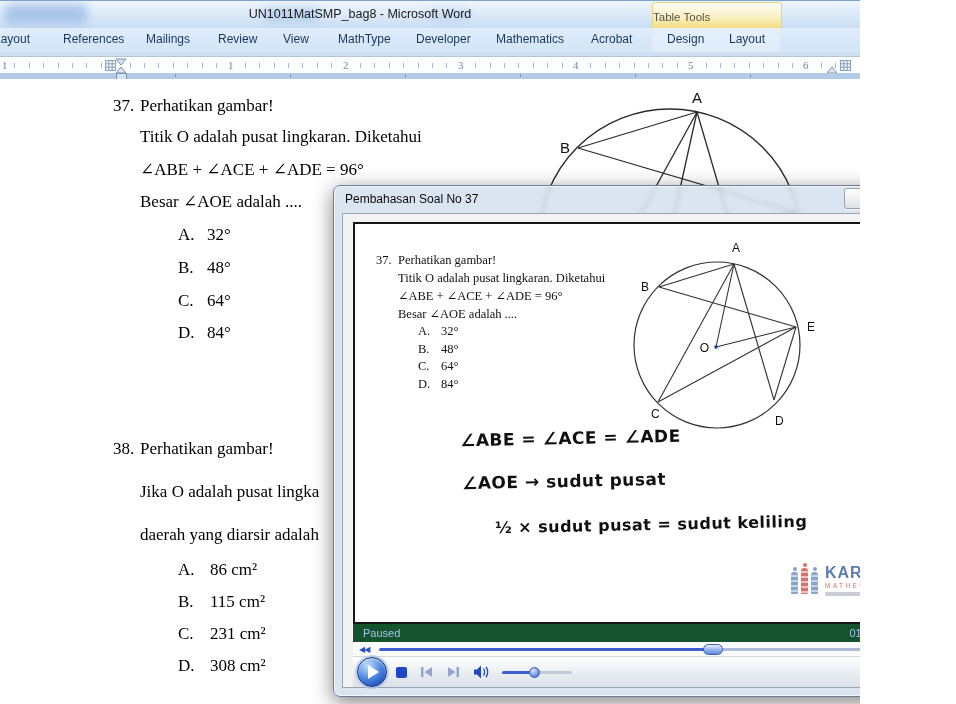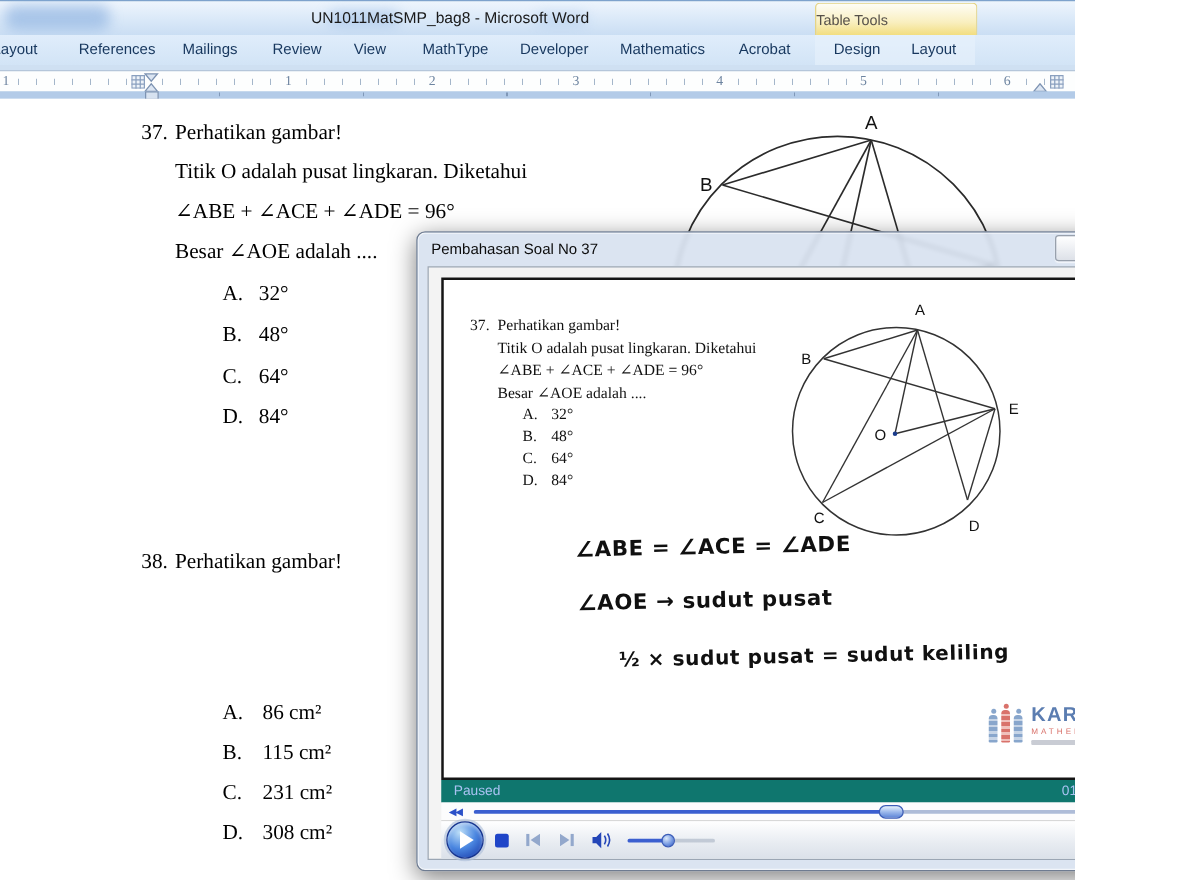--- a/index.html
+++ b/index.html
@@ -55,21 +55,21 @@
     backdrop-filter:blur(2px);}
   .popup-title{position:absolute;left:11px;top:6px;font-size:12px;color:#0c0c0c;}
   .close-btn{position:absolute;right:12px;top:2px;width:46px;height:19px;
     background:linear-gradient(#ffffff,#eef0f4 50%,#dde1e8);
     border:1px solid #98a0ac;border-radius:3px;display:flex;align-items:center;justify-content:center;
     box-shadow:0 1px 1px rgba(255,255,255,.7);cursor:pointer;}
   .popup-body{position:absolute;left:8px;top:27px;width:552px;height:473px;
     background:#f3f3f3;border:1px solid #9ba6b4;}
   .video-frame{position:absolute;left:10px;top:8px;width:530px;height:398px;
     background:#fff;border:2px solid #151515;}
-  .status-bar{position:absolute;left:10px;top:410px;width:534px;height:18px;background:#0f766e;
+  .status-bar{position:absolute;left:10px;top:410px;width:534px;height:18px;background:#14532d;
     display:flex;align-items:center;justify-content:space-between;padding:0 10px;box-sizing:border-box;}
   .status-bar span{font-size:11px;color:#a9c2f2;}
   .seek-row{position:absolute;left:10px;top:428px;width:534px;height:15px;background:#fcfcfd;
     border-bottom:1px solid #d8d8d8;box-sizing:border-box;}
   .seek-arrow{position:absolute;top:3px;font-size:8px;color:#2b50c8;letter-spacing:-1px;}
   .seek-track{position:absolute;left:26px;top:6px;width:484px;height:3px;border-radius:2px;
     background:linear-gradient(to right,#3b5fd0 0 69%,#aebcd8 69%);}
   .seek-thumb{position:absolute;top:-4px;left:69%;width:20px;height:11px;margin-left:-10px;
     border-radius:6px;border:1px solid #3c5db8;
     background:linear-gradient(#e8f1fc,#9db9ec 50%,#5f86d8);box-sizing:border-box;cursor:pointer;}
@@ -195,20 +195,22 @@
       <line x1="57" y1="245" x2="275" y2="127" stroke="#2b2b2b" stroke-width="1.3"></line>
       <line x1="240" y1="242" x2="275" y2="127" stroke="#2b2b2b" stroke-width="1.3"></line>
       <line x1="148" y1="158" x2="275" y2="127" stroke="#2b2b2b" stroke-width="1.3"></line>
       <circle cx="148" cy="158" r="2" fill="#1a3c8c"></circle>
       <text x="177" y="18" text-anchor="middle" font-size="15" fill="#111">A</text>
       <text x="50" y="68" text-anchor="end" font-size="15" fill="#111">B</text>
     </svg>
 
     <div class="doc-line serif" style="left:113px;top:360px">38.</div>
     <div class="doc-line serif" style="left:140px;top:360px">Perhatikan gambar!</div>
+    <div class="doc-line serif" style="left:140px;top:403px">Jika O adalah pusat lingka</div>
+    <div class="doc-line serif" style="left:140px;top:446px">daerah yang diarsir adalah</div>
     <div class="doc-line serif" style="left:178px;top:481px">A.</div>
     <div class="doc-line serif" style="left:210px;top:481px">86 cm²</div>
     <div class="doc-line serif" style="left:178px;top:513px">B.</div>
     <div class="doc-line serif" style="left:210px;top:513px">115 cm²</div>
     <div class="doc-line serif" style="left:178px;top:545px">C.</div>
     <div class="doc-line serif" style="left:210px;top:545px">231 cm²</div>
     <div class="doc-line serif" style="left:178px;top:577px">D.</div>
     <div class="doc-line serif" style="left:210px;top:577px">308 cm²</div>
   </div>
 

